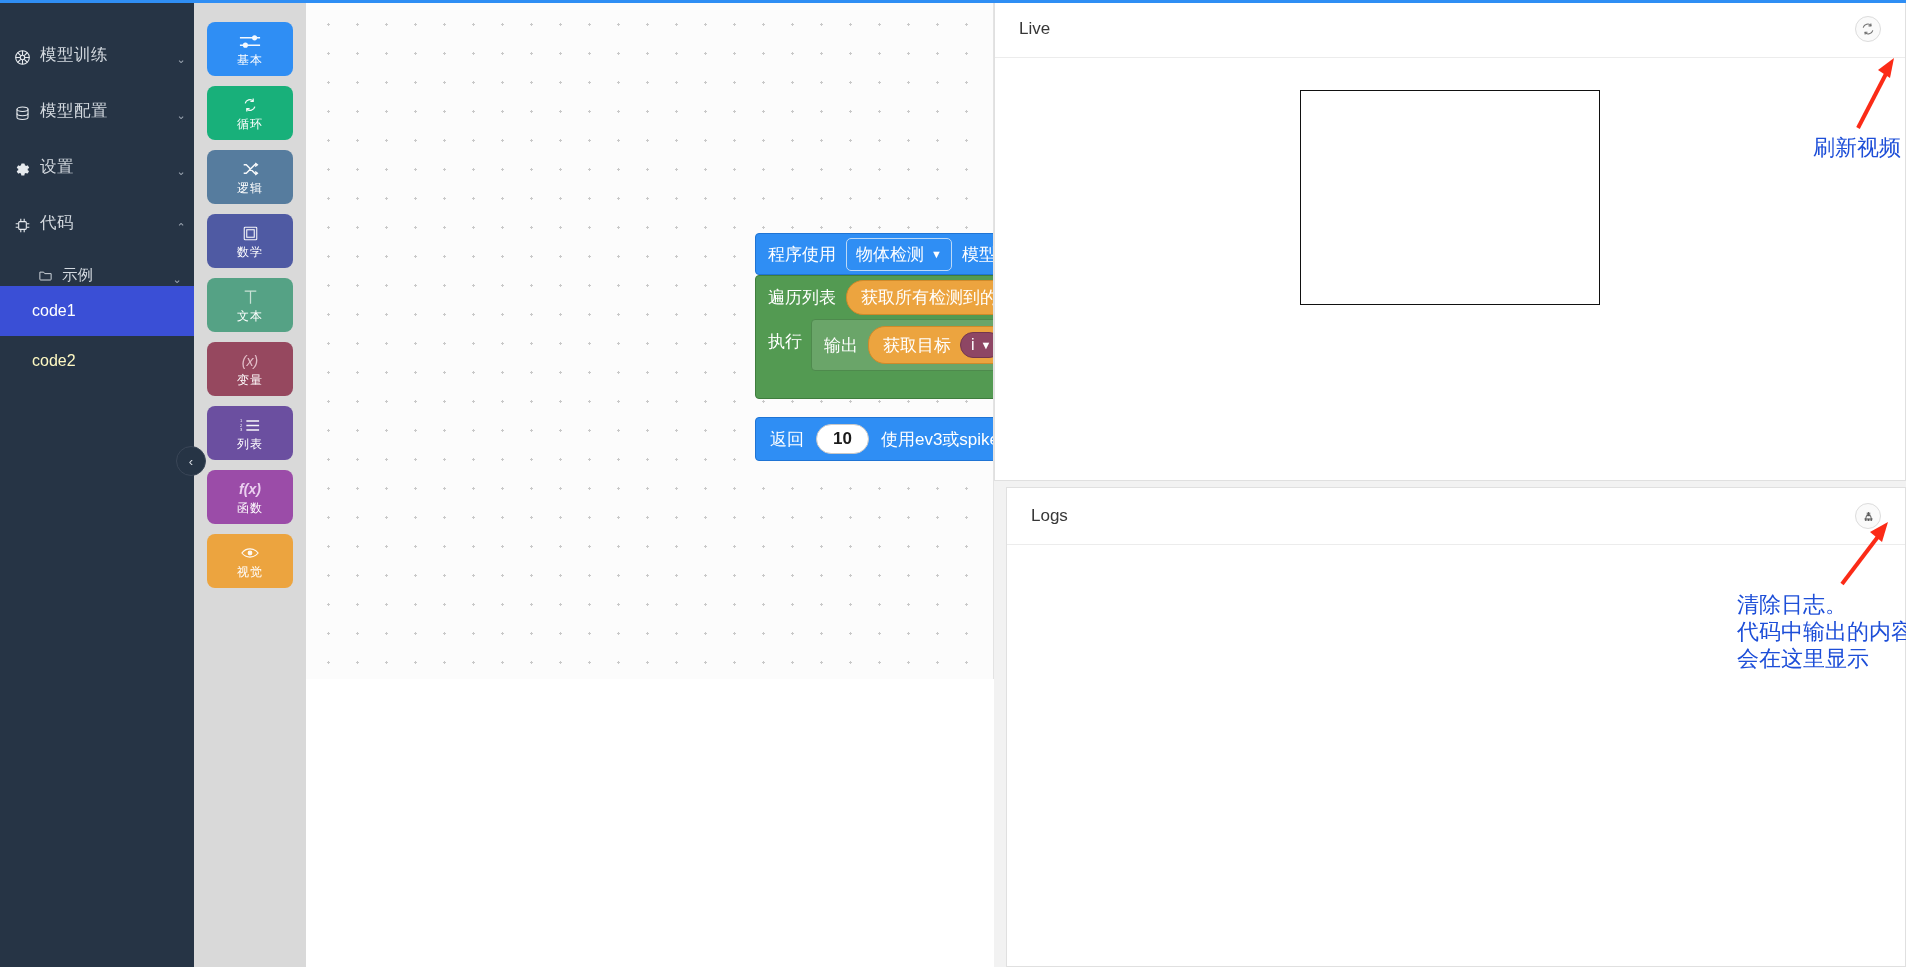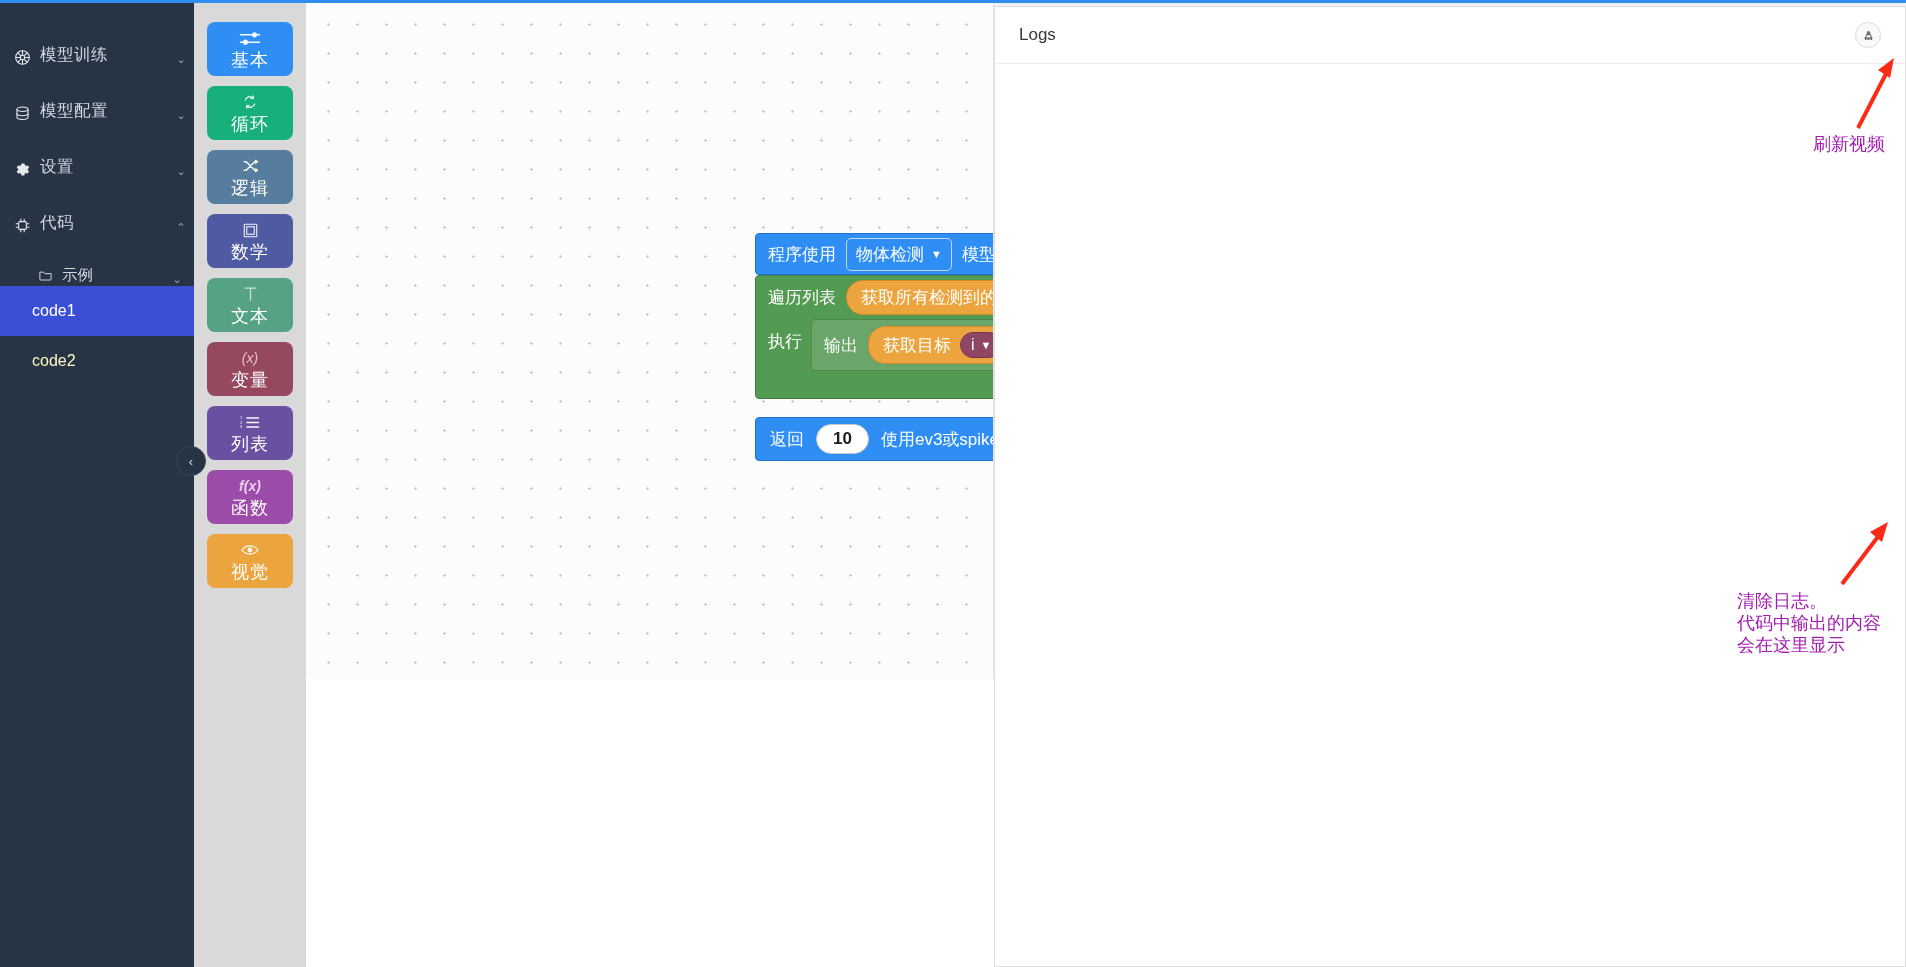--- a/index.html
+++ b/index.html
@@ -44,21 +44,21 @@
   #palette {
     width: 112px; flex: 0 0 112px; background: #d9d9d9; height: 967px;
     padding-top: 22px; display: flex; flex-direction: column; align-items: center; gap: 10px;
   }
   .pal-btn {
     width: 86px; height: 54px; border-radius: 8px; color: #fff;
     display: flex; flex-direction: column; align-items: center; justify-content: center;
     cursor: pointer; user-select: none; line-height: 1;
   }
   .pal-btn .pi { font-size: 15px; height: 18px; display: flex; align-items: center; opacity: .95; }
-  .pal-btn .pl { font-size: 18px; margin-top: 4px; letter-spacing: 1px; }
+  .pal-btn .pl { font-size: 12px; margin-top: 4px; letter-spacing: 1px; }
 
   
   #canvas {
     position: relative; flex: 1; height: 679px; background: #fcfcfc;
     background-image: radial-gradient(#c9c9c9 1px, transparent 1.1px);
     background-size: 29px 29px; background-position: 8px 10px;
     overflow: hidden; border-right: 1px solid #e3e3e3;
   }
   #blk-hat {
     position: absolute; left: 449px; top: 233px;
@@ -102,30 +102,30 @@
     height: 44px; display: flex; align-items: center; gap: 12px; padding: 0 14px;
     color: #fff; font-size: 17px; white-space: nowrap; cursor: grab;
   }
   .round-num {
     background: #fff; color: #1b1b1b; border: 1px solid #c8c8c8;
     border-radius: 16px; padding: 4px 16px; font-size: 17px; font-weight: bold;
   }
 
   
   .anno {
-    position: absolute; color: #a21caf; font-size: 18px; line-height: 1.22;
-    white-space: pre; pointer-events: none; font-family: Liberation Mono, monospace;
+    position: absolute; color: #1d4ed8; font-size: 22px; line-height: 1.22;
+    white-space: pre; pointer-events: none; font-family: Liberation Serif, serif;
   }
   .arrow { position: absolute; pointer-events: none; }
 
   
   #right { width: 912px; flex: 0 0 912px; height: 967px; display: flex; flex-direction: column; background: #f2f2f2; }
   .panel { background: #fff; border: 1px solid #e0e0e0; display: flex; flex-direction: column; }
   #live-panel { height: 481px; }
-  #logs-panel { flex: 1; margin-top: 6px; }
+  #logs-panel { flex: 1; margin-top: 6px; margin-left: 12px; }
   .panel-head {
     height: 57px; border-bottom: 1px solid #ececec; display: flex; align-items: center;
     padding: 0 24px; justify-content: space-between; flex: 0 0 57px;
   }
   .panel-title { font-size: 17px; color: #373737; }
   .rbtn {
     width: 26px; height: 26px; border-radius: 50%; border: 1px solid #dcdcdc;
     background: #fafafa; display: flex; align-items: center; justify-content: center;
     cursor: pointer; color: #6c6c6c;
   }
@@ -326,20 +326,34 @@
 
     <div id="blk-return">
       <span>返回</span>
       <span class="round-num">10</span>
       <span>使用ev3或spike协议</span>
     </div>
 
   </div>
 
   <div id="right">
+    <div class="panel" id="live-panel">
+      <div class="panel-head">
+        <span class="panel-title">Live</span>
+        <span class="rbtn">
+          <svg width="14" height="14" viewBox="0 0 16 16" fill="none" stroke="#6c6c6c" stroke-width="1.2">
+            <path d="M2.5 6.5a5.5 5.5 0 019.3-2.4M13.5 9.5a5.5 5.5 0 01-9.3 2.4"></path>
+            <path d="M11.3 1.6v2.8H8.6M4.7 14.4v-2.8h2.7"></path>
+          </svg>
+        </span>
+      </div>
+      <div class="panel-body">
+        <div id="video-box"></div>
+      </div>
+    </div>
 
     <div class="panel" id="logs-panel">
       <div class="panel-head">
         <span class="panel-title">Logs</span>
         <span class="rbtn">
           <svg width="13" height="13" viewBox="0 0 16 16" fill="none" stroke="#4a4a4a" stroke-width="1.1">
             <path d="M3 11h10M4.5 11l1-4h5l1 4M6.5 7V3.2M9.5 7V3.2M8 7V2.5"></path>
             <path d="M4.2 11v2.5M6.1 11v2.5M8 11v2.5M9.9 11v2.5M11.8 11v2.5"></path>
           </svg>
         </span>

